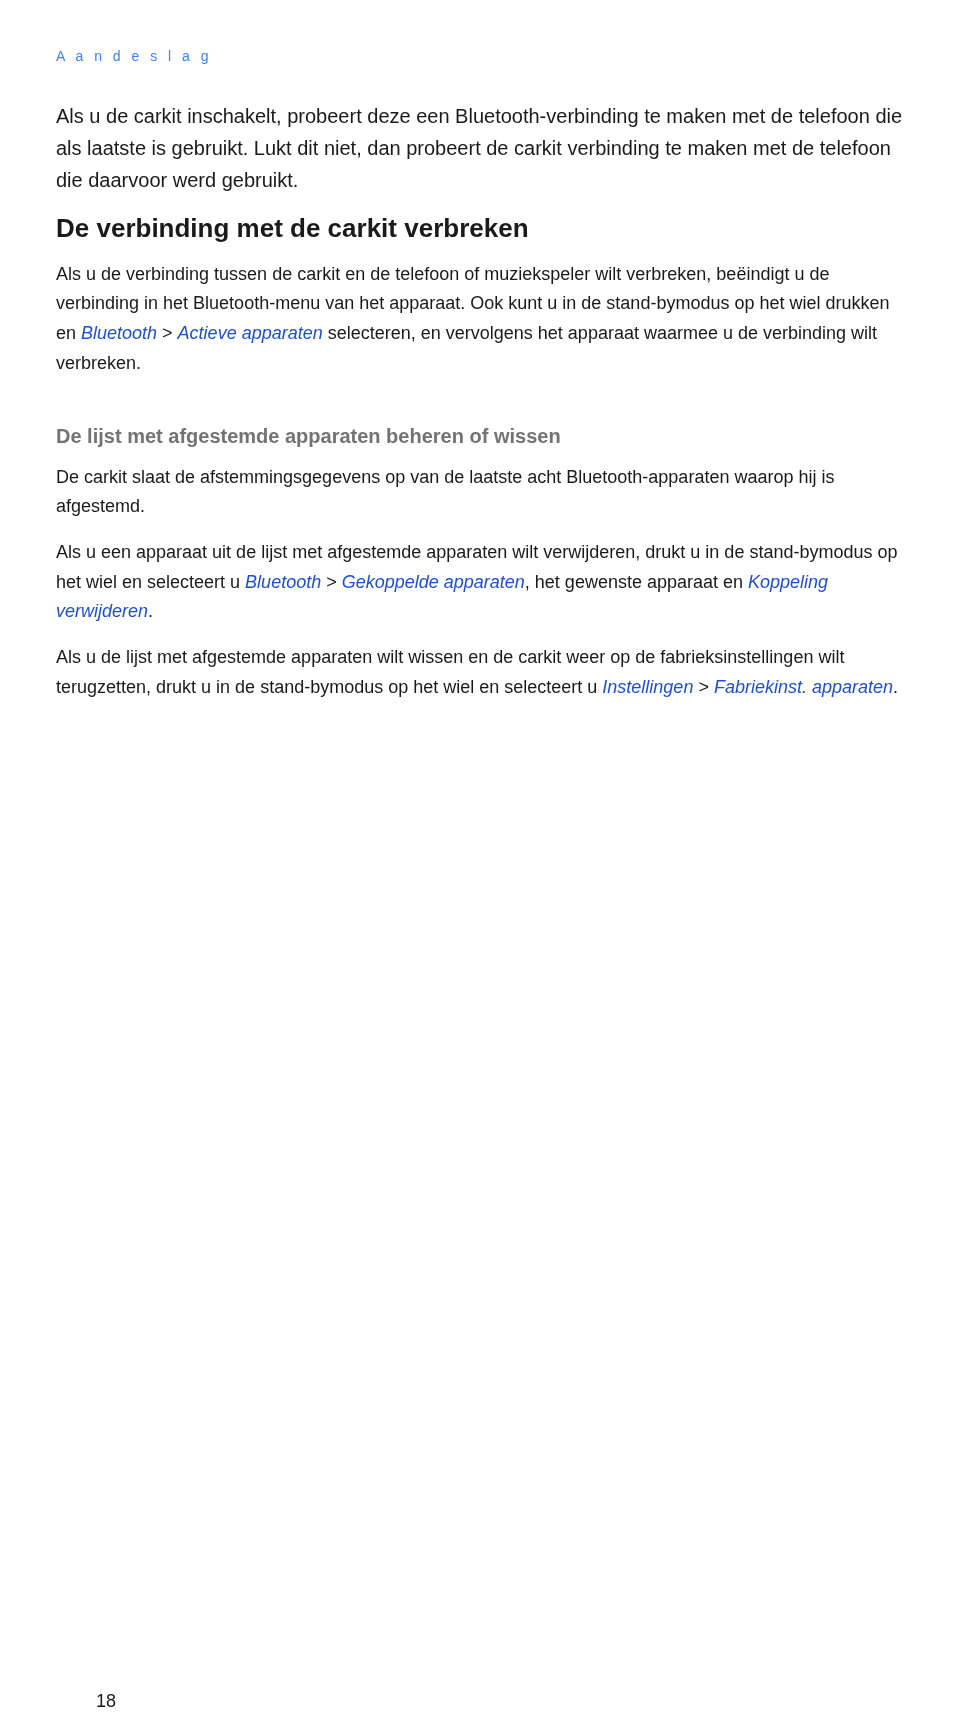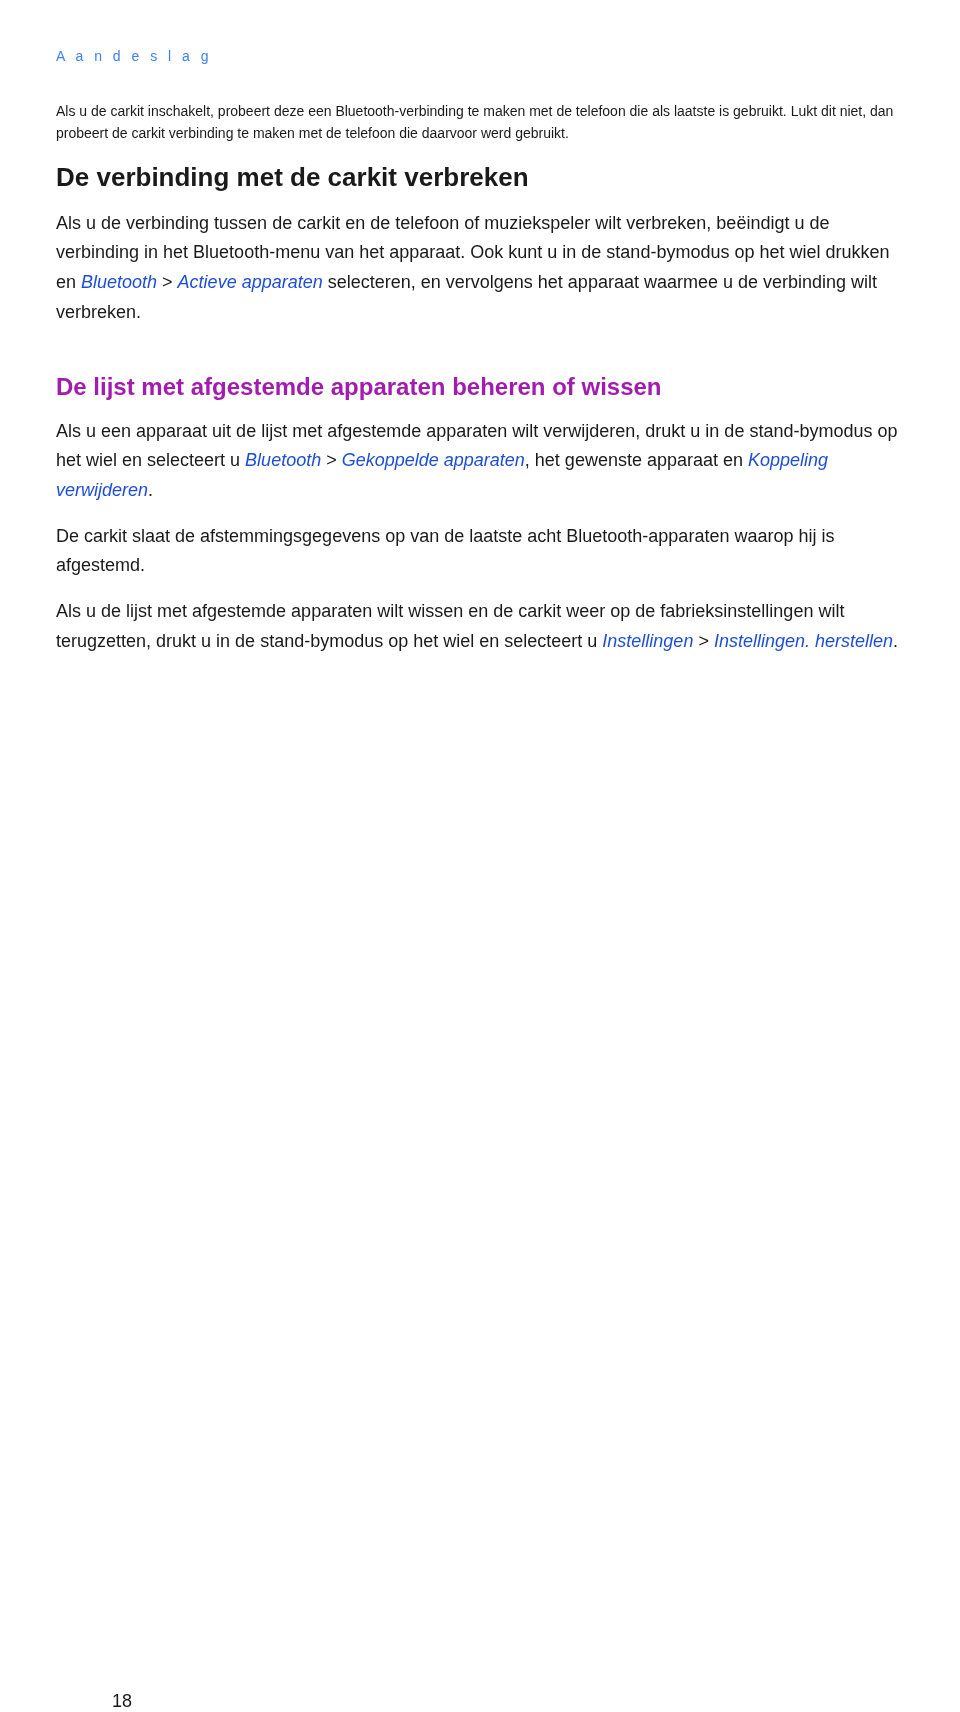--- a/index.html
+++ b/index.html
@@ -20,21 +20,21 @@
 
     .page-header {
       font-size: 14px;
       letter-spacing: 0.25em;
       color: #3b82f6;
       margin-bottom: 36px;
       font-weight: normal;
     }
 
     .intro-paragraph {
-      font-size: 14px;
+      font-size: 20px;
       line-height: 1.6;
       color: #1a1a1a;
       margin-bottom: 14px;
     }
 
     .section-heading {
       font-size: 26px;
       font-weight: bold;
       color: #1a1a1a;
       margin-top: 16px;
@@ -48,32 +48,32 @@
       color: #1a1a1a;
       margin-bottom: 16px;
     }
 
     .link-blue {
       color: #1d4ed8;
       font-style: italic;
     }
 
     .section-heading-large {
-      font-size: 24px;
+      font-size: 20px;
       font-weight: bold;
-      color: #a21caf;
+      color: #737373;
       margin-top: 44px;
       margin-bottom: 14px;
       line-height: 1.3;
     }
 
     .page-number {
       position: absolute;
       bottom: 48px;
-      left: 56px;
+      left: 40px;
       font-size: 18px;
       color: #1a1a1a;
     }
 
     .page-wrapper {
       position: relative;
       min-height: 1712px;
     }
   </style>
 </head>
@@ -95,28 +95,28 @@
 
   <p class="body-paragraph">
     <span>Als u de verbinding tussen de carkit en de telefoon of muziekspeler wilt verbreken, beëindigt u de verbinding in het Bluetooth-menu van het apparaat. Ook kunt u in de stand-bymodus op het wiel drukken en </span><span class="link-blue">Bluetooth</span><span> &gt; </span><span class="link-blue">Actieve apparaten</span><span> selecteren, en vervolgens het apparaat waarmee u de verbinding wilt verbreken.</span>
   </p>
 
   <h2 class="section-heading-large">
     <span>De lijst met afgestemde apparaten beheren of wissen</span>
   </h2>
 
   <p class="body-paragraph">
+    <span>De carkit slaat de afstemmingsgegevens op van de laatste acht Bluetooth-apparaten waarop hij is afgestemd.</span>
+  </p>
+
+  <p class="body-paragraph">
     <span>Als u een apparaat uit de lijst met afgestemde apparaten wilt verwijderen, drukt u in de stand-bymodus op het wiel en selecteert u </span><span class="link-blue">Bluetooth</span><span> &gt; </span><span class="link-blue">Gekoppelde apparaten</span><span>, het gewenste apparaat en </span><span class="link-blue">Koppeling verwijderen</span><span>.</span>
   </p>
 
   <p class="body-paragraph">
-    <span>De carkit slaat de afstemmingsgegevens op van de laatste acht Bluetooth-apparaten waarop hij is afgestemd.</span>
-  </p>
-
-  <p class="body-paragraph">
-    <span>Als u de lijst met afgestemde apparaten wilt wissen en de carkit weer op de fabrieksinstellingen wilt terugzetten, drukt u in de stand-bymodus op het wiel en selecteert u </span><span class="link-blue">Instellingen</span><span> &gt; </span><span class="link-blue">Instellingen. herstellen</span><span>.</span>
+    <span>Als u de lijst met afgestemde apparaten wilt wissen en de carkit weer op de fabrieksinstellingen wilt terugzetten, drukt u in de stand-bymodus op het wiel en selecteert u </span><span class="link-blue">Instellingen</span><span> &gt; </span><span class="link-blue">Fabriekinst. apparaten</span><span>.</span>
   </p>
 
   <div class="page-number">
     <span>18</span>
   </div>
 
 </div>
 
 </body></html>

